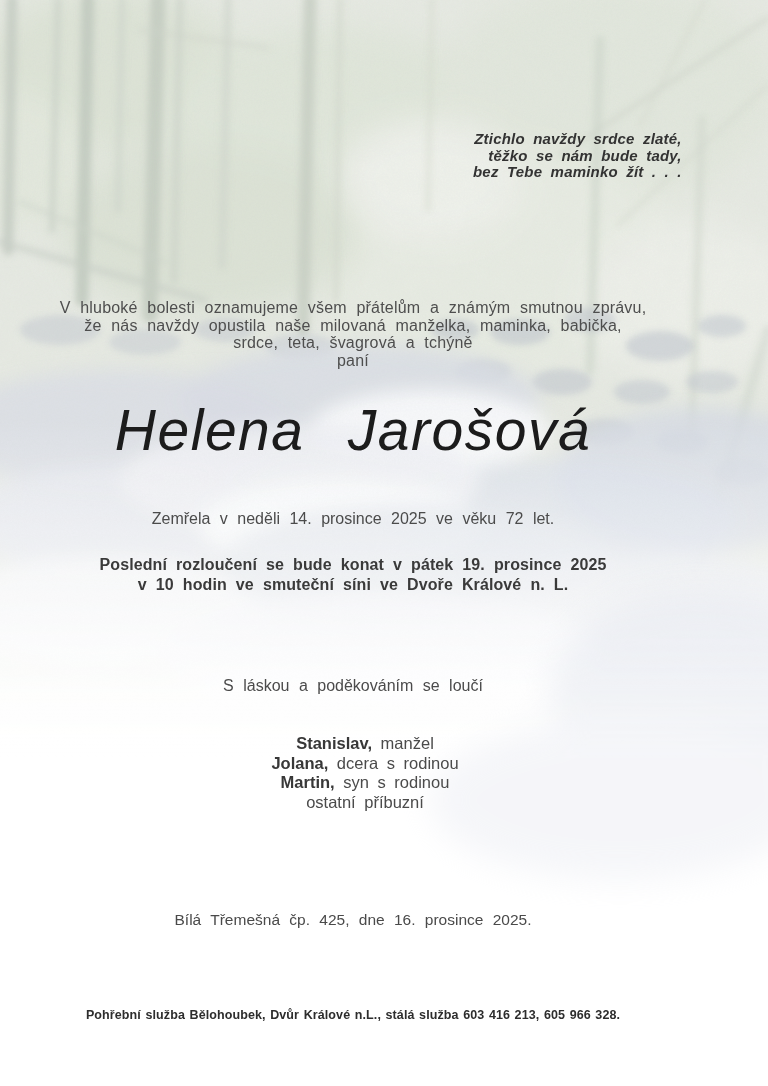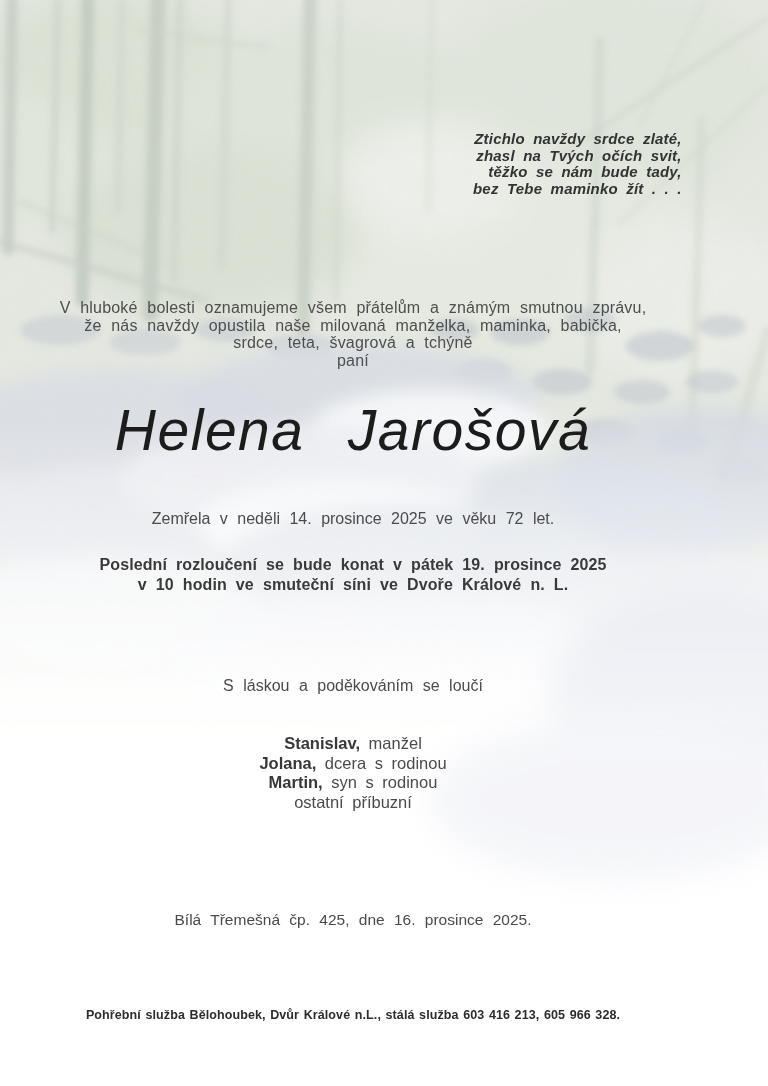--- a/index.html
+++ b/index.html
@@ -42,21 +42,21 @@
     top: 555px;
     font-size: 16px; font-weight: bold; color: #3a3a3a;
     line-height: 19.5px; word-spacing: 4.5px; letter-spacing: 0.1px;
   }
 
   .farewell { top: 677px; font-size: 16px; color: #4b4b4b; word-spacing: 5px; }
 
   .mourners {
     top: 734px;
     font-size: 16.5px; color: #4b4b4b;
-    line-height: 19.6px; word-spacing: 4px;
+    line-height: 19.6px; word-spacing: 4px; padding-left: 12px;
   }
   .mourners .mname { font-weight: bold; color: #383838; }
 
   .placedate { top: 911px; font-size: 15.5px; color: #4a4a4a; word-spacing: 5px; }
 
   .service {
     top: 1008px;
     font-size: 12.5px; font-weight: bold; color: #2d2d2d;
     letter-spacing: 0.1px; word-spacing: 1px;
   }
@@ -169,21 +169,20 @@
     <rect x="0" y="758" width="768" height="328" fill="#ffffff"></rect>
 
     <g filter="url(#b3)" opacity="0.45">
       <ellipse cx="700" cy="690" rx="150" ry="100" fill="#e2e5ee"></ellipse>
       <ellipse cx="620" cy="800" rx="190" ry="80" fill="#e9ebf2"></ellipse>
     </g>
   </svg>
 
   <div class="verse">
     <div>Ztichlo navždy srdce zlaté,</div>
-    <div>zhasl na Tvých očích svit,</div>
     <div>těžko se nám bude tady,</div>
     <div>bez Tebe maminko žít . . .</div>
   </div>
 
   <div class="layer announce">
     <div>V hluboké bolesti oznamujeme všem přátelům a známým smutnou zprávu,</div>
     <div>že nás navždy opustila naše milovaná manželka, maminka, babička,</div>
     <div>srdce, teta, švagrová a tchýně</div>
     <div class="pani">paní</div>
   </div>

